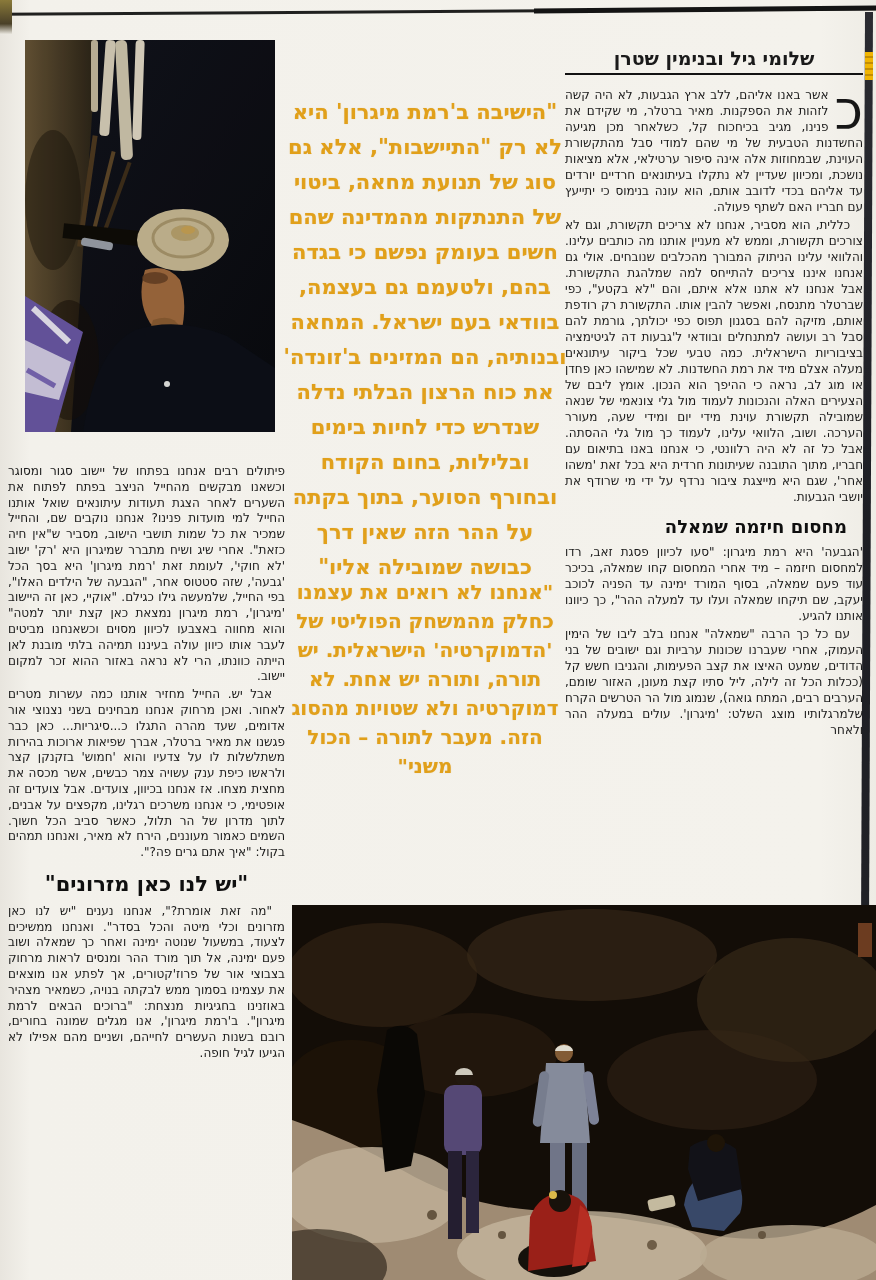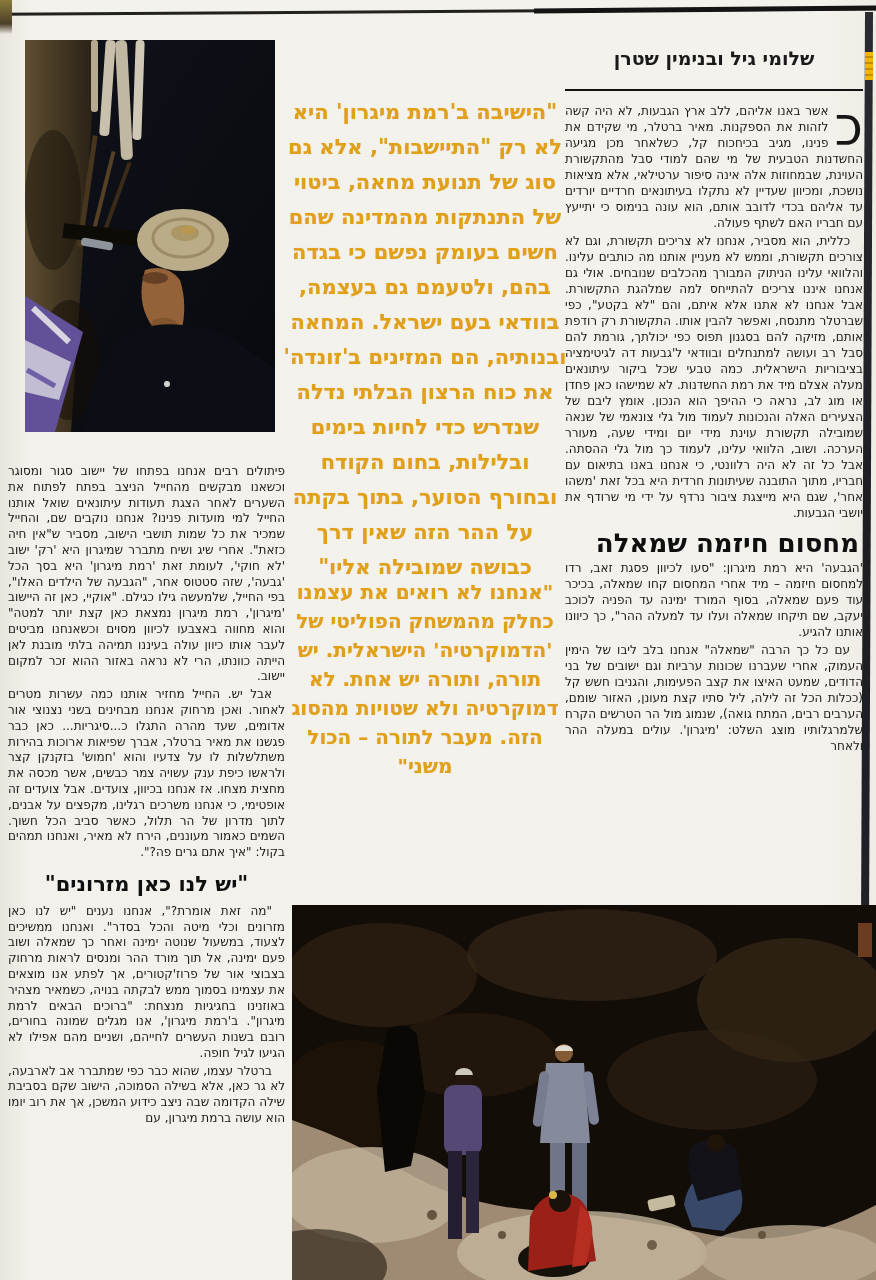--- a/index.html
+++ b/index.html
@@ -37,32 +37,32 @@
   .quote1{top:95px;font-size:21px;line-height:35px;}
   .quote2{top:578px;font-size:20px;line-height:29px;}
 
   
   .col{position:absolute;z-index:2;text-align:justify;}
   .col p{margin:0 0 2px 0;}
   .right-col{left:565px;top:50px;width:298px;height:856px;overflow:hidden;font-size:12px;line-height:16px;}
   .left-col{left:8px;top:464px;width:277px;height:770px;overflow:hidden;font-size:12px;line-height:15.8px;}
   .byline{
     font-size:19px;font-weight:bold;text-align:center;
-    padding-bottom:23px;margin-bottom:12px;
+    padding-bottom:7px;margin-bottom:12px;
     border-bottom:2.5px solid #121212;
   }
   .dropcap{
     float:right;
     font-size:54px;line-height:44px;
     padding:2px 0 0 6px;
     font-weight:500;color:#161616;
   }
   .indent{text-indent:13px;}
   h2{margin:0;padding:0;color:#0f0f0f;}
-  .rc-head{font-size:26px;font-weight:bold;text-align:right;margin:14px 4px 9px 0;}
+  .rc-head{font-size:18px;font-weight:bold;text-align:right;margin:14px 16px 9px 0;}
   .lc-head{font-size:21px;font-weight:bold;text-align:center;margin:16px 0 11px 0;}
 </style>
 </head>
 <body>
 
 <div class="page">
 
   <div class="top-edge"></div>
   <div class="top-edge-thick"></div>
   <div class="corner-left"></div>
@@ -131,21 +131,20 @@
     <h2 class="rc-head">מחסום חיזמה שמאלה</h2>
     <p>'הגבעה' היא רמת מיגרון: "סעו לכיוון פסגת זאב, רדו למחסום חיזמה – מיד אחרי המחסום קחו שמאלה, בכיכר עוד פעם שמאלה, בסוף המורד ימינה עד הפניה לכוכב יעקב, שם תיקחו שמאלה ועלו עד למעלה ההר", כך כיוונו אותנו להגיע.</p>
     <p class="indent">עם כל כך הרבה "שמאלה" אנחנו בלב ליבו של הימין העמוק, אחרי שעברנו שכונות ערביות וגם ישובים של בני הדודים, שמעט האיצו את קצב הפעימות, והגניבו חשש קל (ככלות הכל זה לילה, ליל סתיו קצת מעונן, האזור שומם, הערבים רבים, המתח גואה), שנמוג מול הר הטרשים הקרח שלמרגלותיו מוצג השלט: 'מיגרון'. עולים במעלה ההר ולאחר</p>
   </div>
 
   <div class="col left-col">
     <p>פיתולים רבים אנחנו בפתחו של יישוב סגור ומסוגר וכשאנו מבקשים מהחייל הניצב בפתח לפתוח את השערים לאחר הצגת תעודות עיתונאים שואל אותנו החייל למי מועדות פנינו? אנחנו נוקבים שם, והחייל שמכיר את כל שמות תושבי הישוב, מסביר ש"אין חיה כזאת". אחרי שיג ושיח מתברר שמיגרון היא 'רק' ישוב 'לא חוקי', לעומת זאת 'רמת מיגרון' היא בסך הכל 'גבעה', שזה סטטוס אחר, "הגבעה של הילדים האלו", בפי החייל, שלמעשה גילו כגילם. "אוקיי, כאן זה היישוב 'מיגרון', רמת מיגרון נמצאת כאן קצת יותר למטה" והוא מחווה באצבעו לכיוון מסוים וכשאנחנו מביטים לעבר אותו כיוון עולה בעיננו תמיהה בלתי מובנת לאן הייתה כוונתו, הרי לא נראה באזור ההוא זכר למקום יישוב.</p>
     <p class="indent">אבל יש. החייל מחזיר אותנו כמה עשרות מטרים לאחור. ואכן מרחוק אנחנו מבחינים בשני נצנוצי אור אדומים, שעד מהרה התגלו כ...סיגריות... כאן כבר פגשנו את מאיר ברטלר, אברך שפיאות ארוכות בהירות משתלשלות לו על צדעיו והוא 'חמוש' בזקנקן קצר ולראשו כיפת ענק עשויה צמר כבשים, אשר מכסה את מחצית מצחו. אז אנחנו בכיוון, צועדים. אבל צועדים זה אופטימי, כי אנחנו משרכים רגלינו, מקפצים על אבנים, לתוך מדרון של הר תלול, כאשר סביב הכל חשוך. השמים כאמור מעוננים, הירח לא מאיר, ואנחנו תמהים בקול: "איך אתם גרים פה?".</p>
     <h2 class="lc-head">"יש לנו כאן מזרונים"</h2>
     <p class="indent">"מה זאת אומרת?", אנחנו נענים "יש לנו כאן מזרונים וכלי מיטה והכל בסדר". ואנחנו ממשיכים לצעוד, במשעול שנוטה ימינה ואחר כך שמאלה ושוב פעם ימינה, אל תוך מורד ההר ומנסים לראות מרחוק בצבוצי אור של פרוז'קטורים, אך לפתע אנו מוצאים את עצמינו בסמוך ממש לבקתה בנויה, כשמאיר מצהיר באוזנינו בחגיגיות מנצחת: "ברוכים הבאים לרמת מיגרון". ב'רמת מיגרון', אנו מגלים שמונה בחורים, רובם בשנות העשרים לחייהם, ושניים מהם אפילו לא הגיעו לגיל חופה.</p>
-    <p class="indent">ברטלר עצמו, שהוא כבר כפי שמתברר אב לארבעה, לא גר כאן, אלא בשילה הסמוכה, הישוב שקם בסביבת שילה הקדומה שבה ניצב כידוע המשכן, אך את רוב יומו הוא עושה ברמת מיגרון, עם</p>
   </div>
 
   <figure class="photo-bottom">
     <svg viewBox="0 0 584 375" width="584" height="375">
       <rect width="584" height="375" fill="#150e08"></rect>
       <ellipse cx="90" cy="70" rx="95" ry="52" fill="#332414" opacity=".7"></ellipse>
       <ellipse cx="300" cy="50" rx="125" ry="46" fill="#3e2d1a" opacity=".6"></ellipse>
       <ellipse cx="500" cy="95" rx="95" ry="62" fill="#44331f" opacity=".55"></ellipse>
       <ellipse cx="180" cy="150" rx="85" ry="42" fill="#2a1d10" opacity=".7"></ellipse>
       <ellipse cx="420" cy="175" rx="105" ry="50" fill="#382817" opacity=".5"></ellipse>

